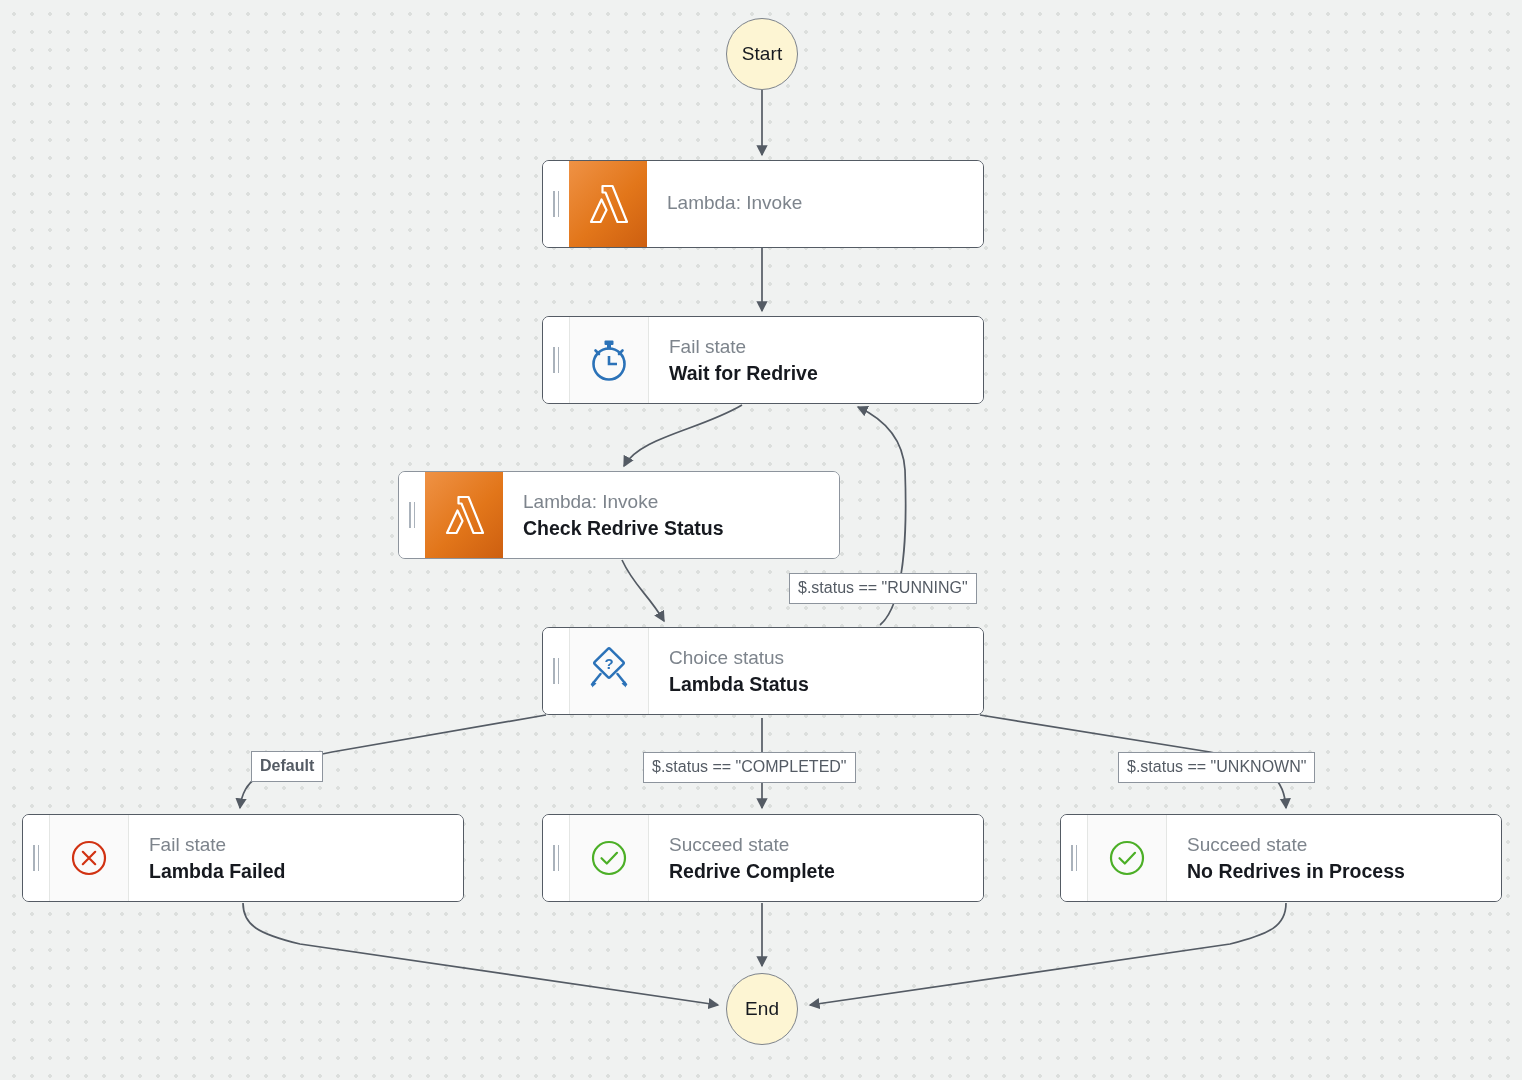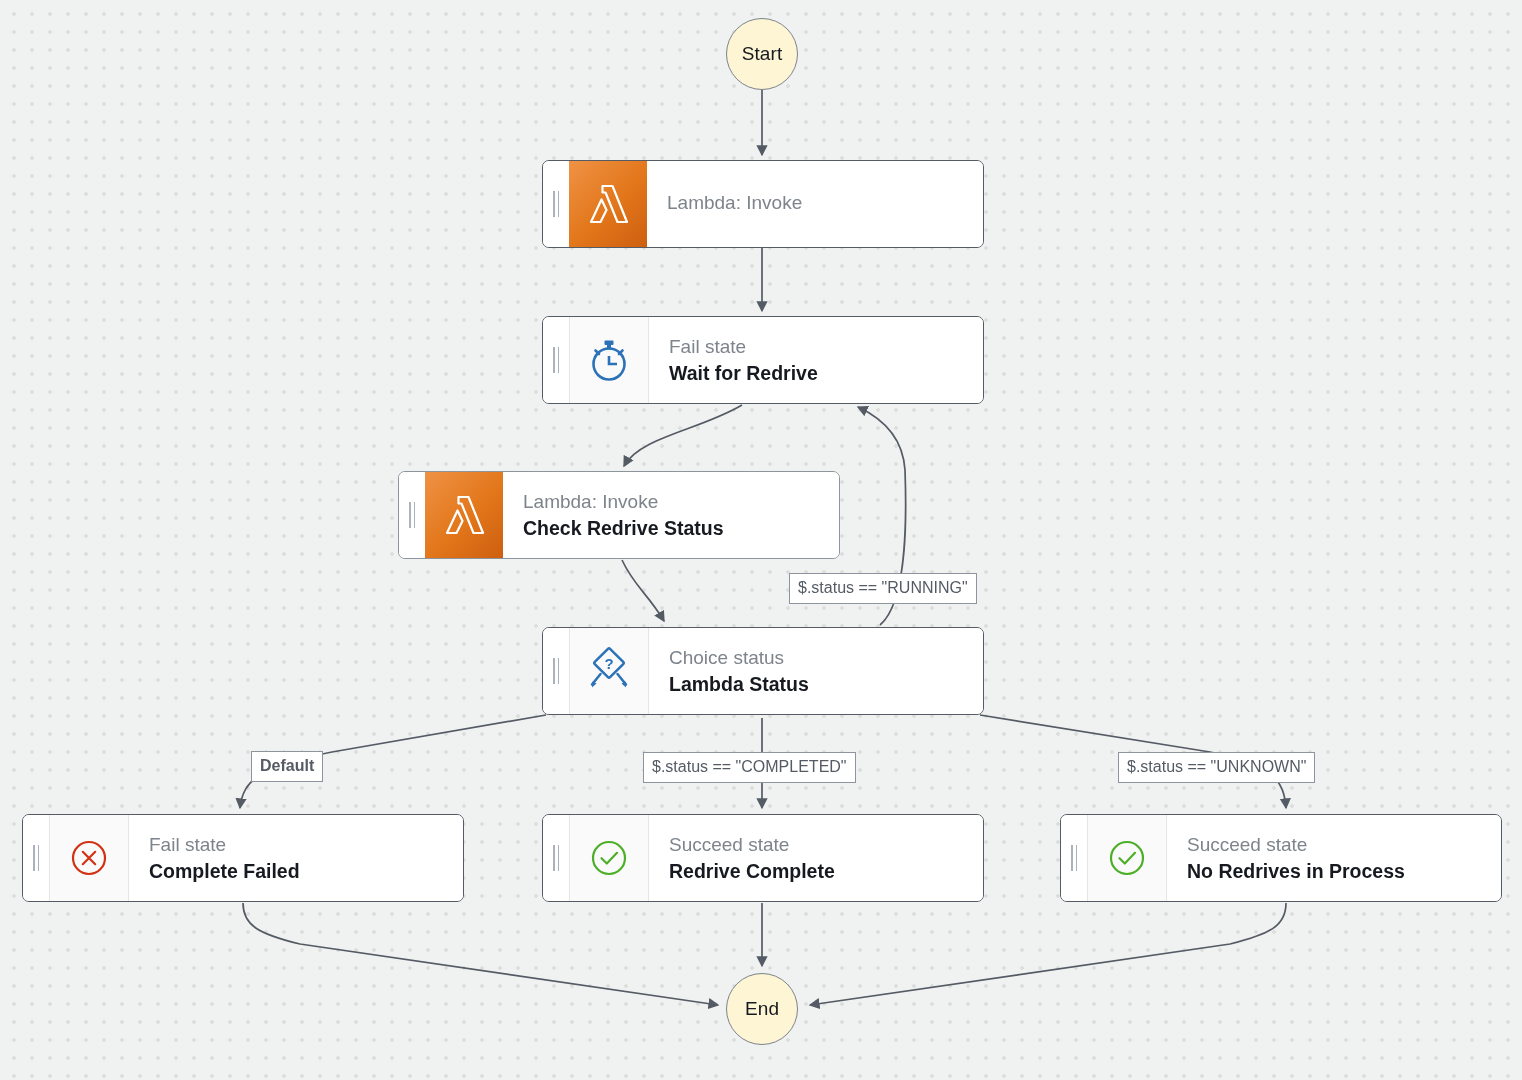--- a/index.html
+++ b/index.html
@@ -266,21 +266,21 @@
         <i></i>
     </div>
     <div class="icon-cell plain">
       <svg width="46" height="46" viewBox="0 0 46 46" aria-hidden="true">
         <circle cx="23" cy="23" r="16" fill="none" stroke="#d13212" stroke-width="2.2"></circle>
         <path d="M16.8 16.8 L29.2 29.2 M29.2 16.8 L16.8 29.2" stroke="#d13212" stroke-width="2.2" stroke-linecap="round"></path>
       </svg>
     </div>
     <div class="labels">
       <div class="label-kind">Fail state</div>
-      <div class="label-name">Complete Failed</div>
+      <div class="label-name">Lambda Failed</div>
     </div>
   </div>
 
   <div class="state" style="left:542px; top:814px; width:442px;">
     <div class="grip">
       <i></i>
         <i></i>
     </div>
     <div class="icon-cell plain">
       <svg width="46" height="46" viewBox="0 0 46 46" aria-hidden="true">

